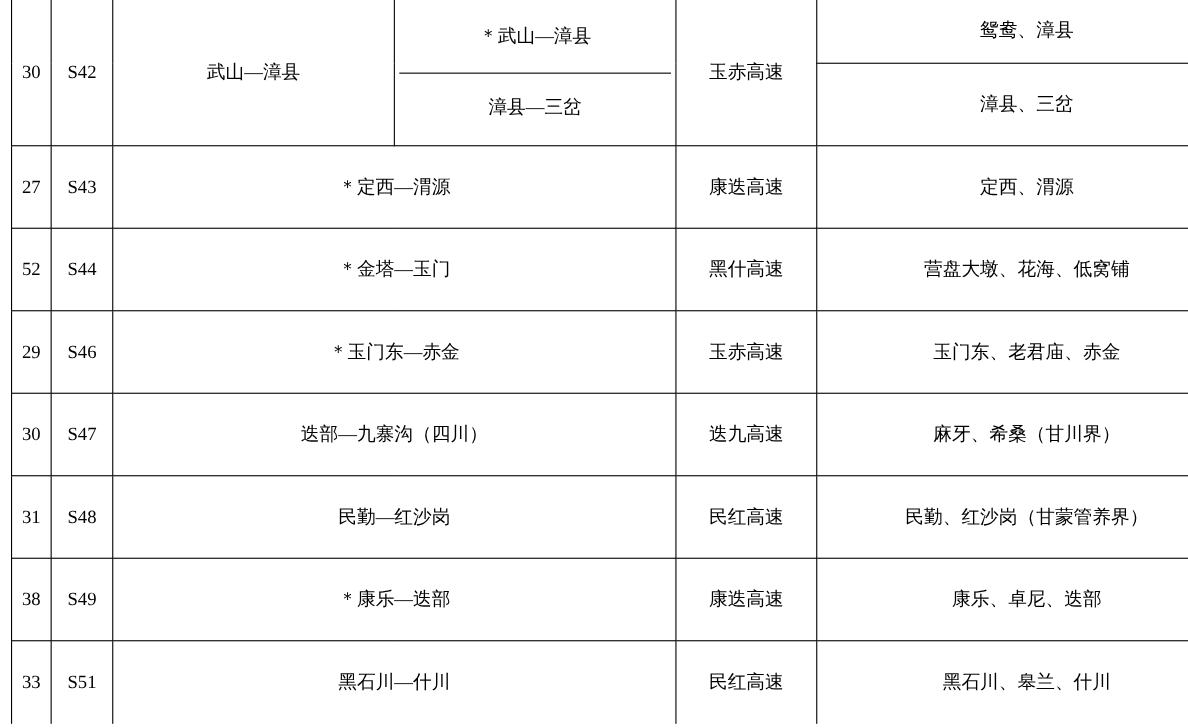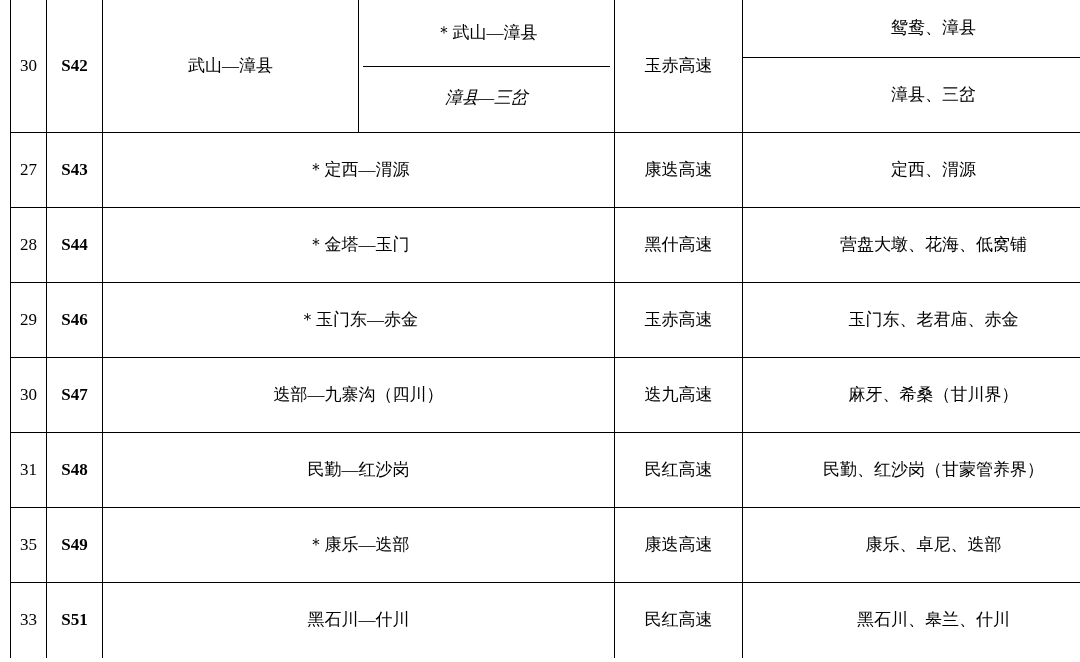--- a/index.html
+++ b/index.html
@@ -30,21 +30,21 @@
     border: 1px solid #000000;
     text-align: center;
     vertical-align: middle;
     font-size: 17px;
     line-height: 1.35;
     padding: 2px 4px;
     box-sizing: border-box;
     white-space: nowrap;
   }
   td.num       { width: 36px; }
-  td.code      { width: 56px; font-weight: bold; }
+  td.code      { width: 56px; }
   td.name      { width: 256px; font-family: Liberation Serif, serif; }
   td.short     { width: 128px; }
   td.through   { width: 382px; text-align: left; padding-left: 12px; }
 
   
   td.splitcell {
     padding: 0;
     width: 256px;
     border: 1px solid #000000;
   }
@@ -58,21 +58,20 @@
     border: 0;
     border-bottom: 1px solid #000000;
     height: 64px;
     font-size: 17px;
     text-align: center;
     vertical-align: middle;
     white-space: nowrap;
   }
   table.inner tr:last-child td {
     border-bottom: 0;
-    font-style: italic;
   }
   .rowB td { height: 75px; }
   .clip-top { border-top: 0 !important; margin-left: 36px; }
   .clip-bottom { border-bottom: 0 !important; margin-left: 37px; }
 </style>
 </head>
 <body>
 
 <div id="sheet">
 
@@ -107,21 +106,21 @@
       <tr class="rowB">
         <td class="num">27</td>
         <td class="code">S43</td>
         <td class="name" colspan="2">＊定西—渭源</td>
         <td class="short">康迭高速</td>
         <td class="through">定西、渭源</td>
 
       </tr>
 
       <tr class="rowB">
-        <td class="num">28</td>
+        <td class="num">52</td>
         <td class="code">S44</td>
         <td class="name" colspan="2">＊金塔—玉门</td>
         <td class="short">黑什高速</td>
         <td class="through">营盘大墩、花海、低窝铺</td>
 
       </tr>
 
       <tr class="rowB">
         <td class="num">29</td>
         <td class="code">S46</td>
@@ -143,21 +142,21 @@
       <tr class="rowB">
         <td class="num">31</td>
         <td class="code">S48</td>
         <td class="name" colspan="2">民勤—红沙岗</td>
         <td class="short">民红高速</td>
         <td class="through">民勤、红沙岗（甘蒙管养界）</td>
 
       </tr>
 
       <tr class="rowB">
-        <td class="num">35</td>
+        <td class="num">38</td>
         <td class="code">S49</td>
         <td class="name" colspan="2">＊康乐—迭部</td>
         <td class="short">康迭高速</td>
         <td class="through">康乐、卓尼、迭部</td>
 
       </tr>
 
       <tr class="rowB">
         <td class="num clip-bottom">33</td>
         <td class="code clip-bottom">S51</td>

